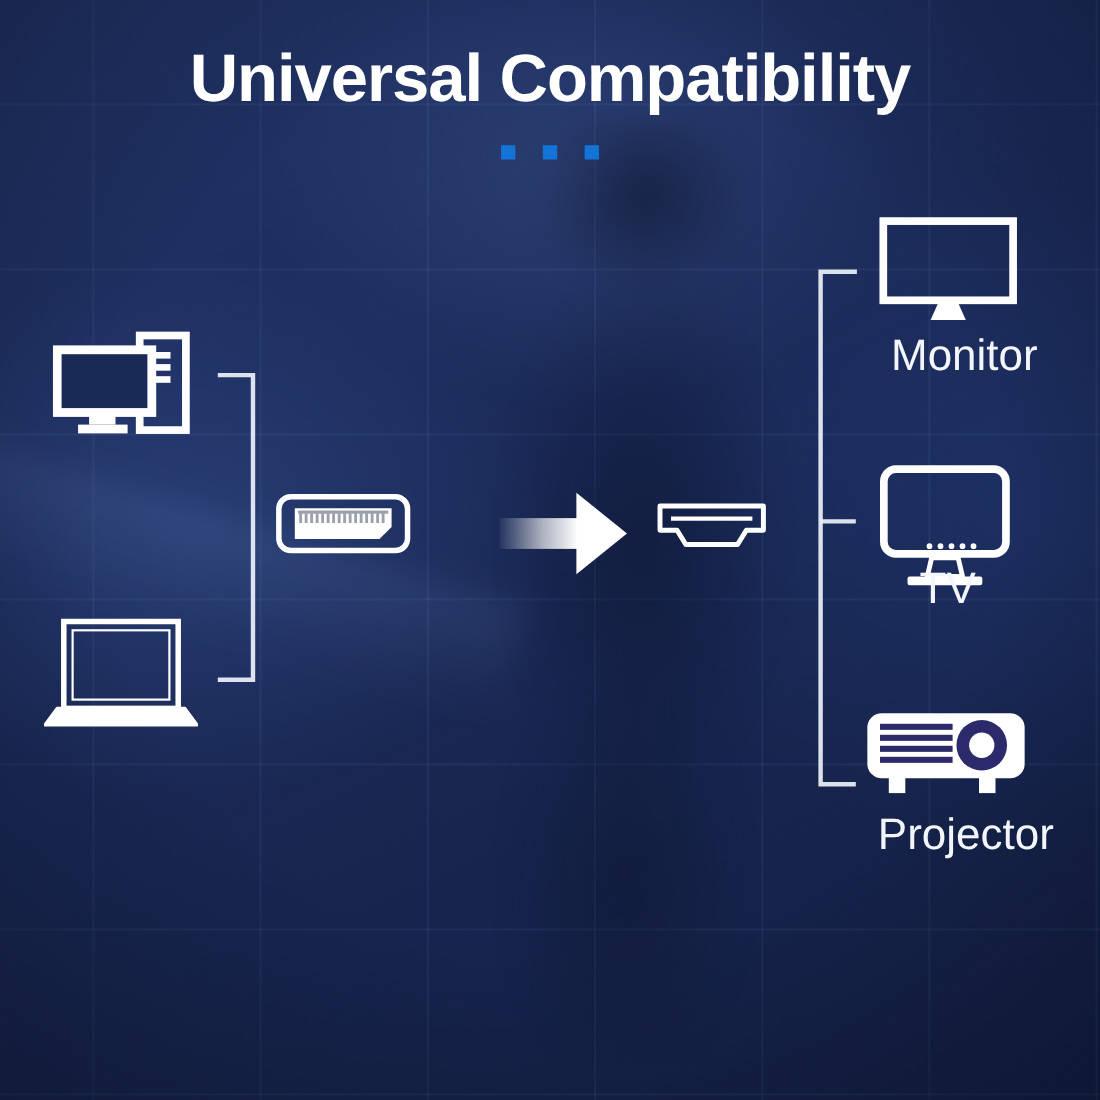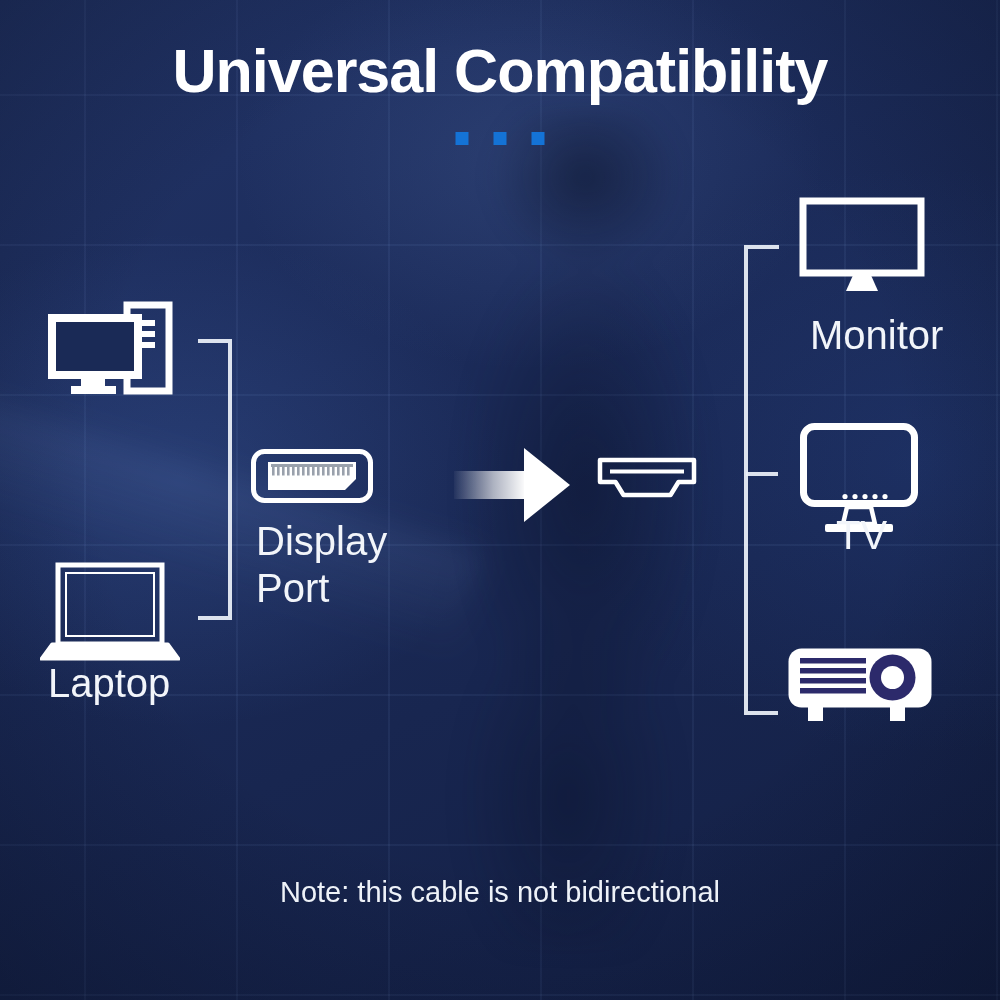--- a/index.html
+++ b/index.html
@@ -83,30 +83,27 @@
     <rect x="4" y="18" width="86" height="57" fill="#1a2a56" stroke="#ffffff" stroke-width="8"></rect>
     <rect x="33" y="76" width="24" height="10" fill="#ffffff"></rect>
     <rect x="23" y="86" width="45" height="8" fill="#ffffff"></rect>
   </svg>
 
   <svg class="abs" style="left:40px;top:560px" width="140" height="104" viewBox="0 0 140 104">
     <rect x="18" y="5" width="104" height="79" fill="none" stroke="#ffffff" stroke-width="5"></rect>
     <rect x="26" y="13" width="88" height="63" fill="none" stroke="#ffffff" stroke-width="2"></rect>
     <polygon points="12,84 128,84 139,99 1,99" fill="#ffffff" stroke="#ffffff" stroke-width="3" stroke-linejoin="round"></polygon>
   </svg>
-  <div class="label" style="left:48px;top:660px">Laptop</div>
 
   <svg class="abs" style="left:250px;top:448px" width="124" height="56" viewBox="0 0 124 56">
     <rect x="3.5" y="3.5" width="117" height="49" rx="11" fill="none" stroke="#ffffff" stroke-width="5"></rect>
     <path d="M18,14 H106 V31 L95,42 H18 Z" fill="#ffffff"></path>
     <line x1="21" y1="17.5" x2="103" y2="17.5" stroke="#9aa1ac" stroke-width="3"></line>
     <line x1="22" y1="23" x2="102" y2="23" stroke="#9aa1ac" stroke-width="9" stroke-dasharray="2.6,2.4"></line>
   </svg>
-  <div class="label" style="left:256px;top:518px">Display
-Port</div>
 
   <svg class="abs" style="left:452px;top:438px" width="122" height="86" viewBox="0 0 122 86">
     <defs>
       <linearGradient id="tailGrad" x1="0" y1="0" x2="1" y2="0">
         <stop offset="0" stop-color="#ffffff" stop-opacity="0.04"></stop>
         <stop offset="0.55" stop-color="#ffffff" stop-opacity="0.65"></stop>
         <stop offset="1" stop-color="#ffffff" stop-opacity="1"></stop>
       </linearGradient>
     </defs>
     <rect x="2" y="33" width="72" height="28" fill="url(#tailGrad)"></rect>
@@ -115,21 +112,21 @@
 
   <svg class="abs" style="left:596px;top:456px" width="102" height="44" viewBox="0 0 102 44">
     <path d="M4,4 H98 V26 H82.5 L74.5,39 H27.5 L19.5,26 H4 Z" fill="none" stroke="#ffffff" stroke-width="4.5" stroke-linejoin="round"></path>
     <line x1="14" y1="15.5" x2="88" y2="15.5" stroke="#ffffff" stroke-width="4"></line>
   </svg>
 
   <svg class="abs" style="left:798px;top:196px" width="128" height="96" viewBox="0 0 128 96">
     <rect x="5" y="5" width="118" height="72" fill="none" stroke="#ffffff" stroke-width="7"></rect>
     <polygon points="56,77 72,77 80,95 48,95" fill="#ffffff"></polygon>
   </svg>
-  <div class="label" style="left:810px;top:312px">Monitor</div>
+  <div class="label" style="left:810px;top:300px">Monitor</div>
 
   <svg class="abs" style="left:799px;top:422px" width="120" height="112" viewBox="0 0 120 112">
     <rect x="4.5" y="4.5" width="111" height="77" rx="11" fill="none" stroke="#ffffff" stroke-width="7"></rect>
     <circle cx="46" cy="74.5" r="2.6" fill="#ffffff"></circle>
     <circle cx="56" cy="74.5" r="2.6" fill="#ffffff"></circle>
     <circle cx="66" cy="74.5" r="2.6" fill="#ffffff"></circle>
     <circle cx="76" cy="74.5" r="2.6" fill="#ffffff"></circle>
     <circle cx="86" cy="74.5" r="2.6" fill="#ffffff"></circle>
     <path d="M48,85 H72 L76,102 H44 Z" fill="none" stroke="#ffffff" stroke-width="4.5"></path>
     <rect x="26" y="102" width="68" height="8" rx="2" fill="#ffffff"></rect>
@@ -140,15 +137,15 @@
     <rect x="21" y="56" width="15" height="18" fill="#ffffff"></rect>
     <rect x="103" y="56" width="15" height="18" fill="#ffffff"></rect>
     <rect x="1.5" y="1.5" width="143" height="59" rx="13" fill="#ffffff"></rect>
     <rect x="13" y="11" width="66" height="5.5" fill="#2c2a6b"></rect>
     <rect x="13" y="21" width="66" height="5.5" fill="#2c2a6b"></rect>
     <rect x="13" y="31" width="66" height="5.5" fill="#2c2a6b"></rect>
     <rect x="13" y="41" width="66" height="5.5" fill="#2c2a6b"></rect>
     <circle cx="105.5" cy="30.5" r="23" fill="#2c2a6b"></circle>
     <circle cx="105.5" cy="30.5" r="11.5" fill="#ffffff"></circle>
   </svg>
+  <div class="label" style="left:798px;top:736px">Projector</div>
 
-  <div class="note">Note: this cable is not bidirectional</div>
 </div>
 
 </body></html>

